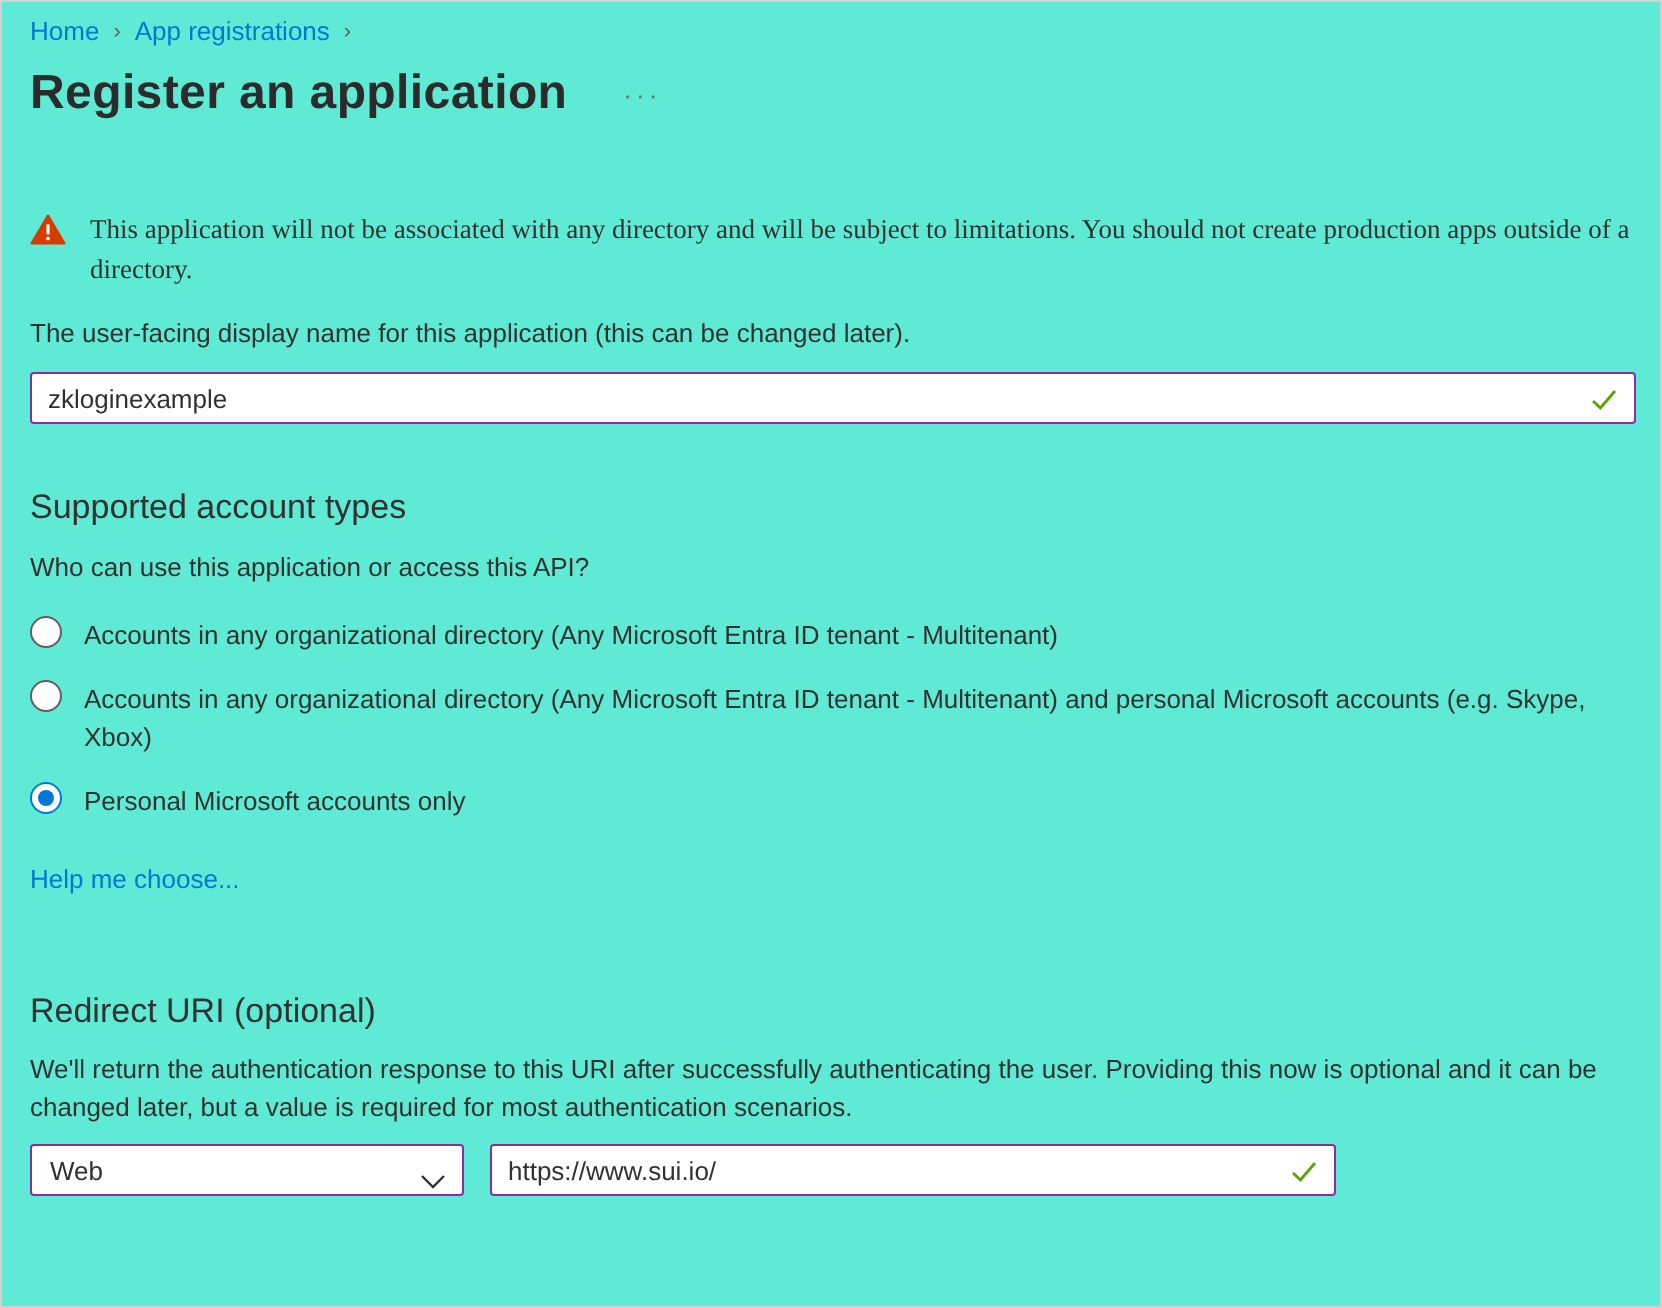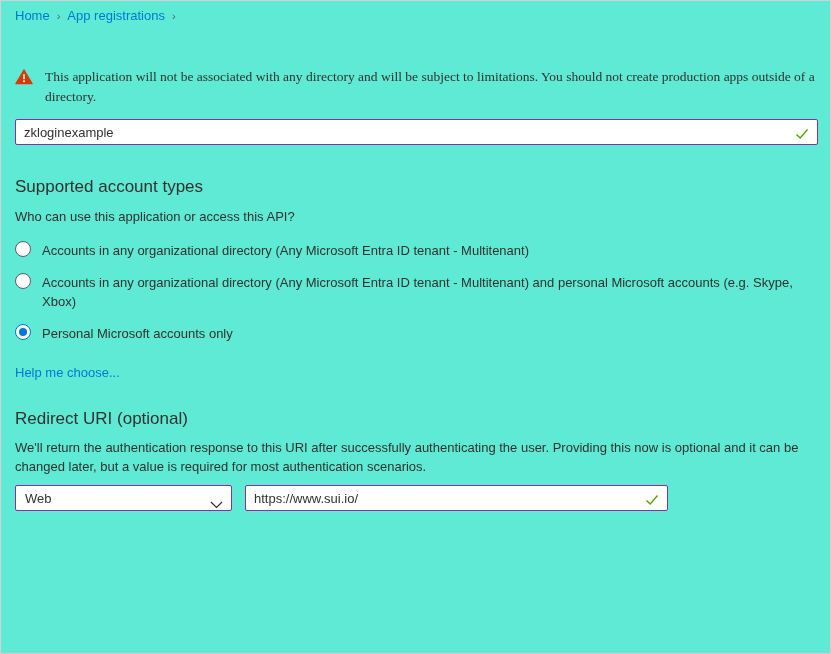--- a/index.html
+++ b/index.html
@@ -68,21 +68,21 @@
   .radio-circle.selected::after {
     content: ""; position: absolute; left: 3px; top: 3px;
     width: 8px; height: 8px; border-radius: 50%; background: #0078d4;
   }
   .radio-label { font-size: 13px; line-height: 19px; max-width: 752px; }
   .help-link {
     display: inline-block; margin-top: 9px;
     font-size: 13px; color: #0078d4; text-decoration: none; cursor: pointer;
   }
   
-  .heading-redirect { margin-top: 28px; }
+  .heading-redirect { margin-top: 47px; }
   .redirect-desc { margin-top: 9px; font-size: 13px; line-height: 19px; width: 800px; }
   .redirect-row { margin-top: 9px; display: flex; align-items: center; gap: 13px; }
   .select-wrap { position: relative; width: 217px; }
   .select-box {
     width: 100%; height: 26px;
     border: 1px solid #8a2da2; border-radius: 2px;
     background: #fff; font-size: 13px; color: #323130;
     display: flex; align-items: center;
     padding: 0 28px 0 9px; cursor: pointer;
   }
@@ -96,34 +96,39 @@
 
   
   <nav class="breadcrumb">
     <a class="crumb-link">Home</a>
     <span class="crumb-sep">›</span>
     <a class="crumb-link">App registrations</a>
     <span class="crumb-sep">›</span>
   </nav>
 
   
+  <div class="title-row">
+    <h1 class="page-title">Register an application</h1>
+    <span class="more-dots">···</span>
+  </div>
 
   
   <div class="warning">
     <span class="warning-icon">
       <svg width="18" height="16" viewBox="0 0 18 16">
         <path d="M9 1 L17 14.6 H1 Z" fill="#d83b01" stroke="#d83b01" stroke-width="1.4" stroke-linejoin="round"></path>
         <rect x="8.2" y="5.2" width="1.6" height="5" fill="#ffffff"></rect>
         <rect x="8.2" y="11.4" width="1.6" height="1.7" fill="#ffffff"></rect>
       </svg>
     </span>
     <p class="warning-text">This application will not be associated with any directory and will be subject to limitations. You should not create production apps outside of a directory.</p>
   </div>
 
   
+  <p class="field-desc">The user-facing display name for this application (this can be changed later).</p>
   <div class="text-input-wrap">
     <input class="text-input" type="text" value="zkloginexample" style="">
     <span class="check-icon">
       <svg width="14" height="12" viewBox="0 0 14 12">
         <path d="M1.5 6.5 L5.2 10 L12.5 1.5" fill="none" stroke="#57a300" stroke-width="1.4"></path>
       </svg>
     </span>
   </div>
 
   

